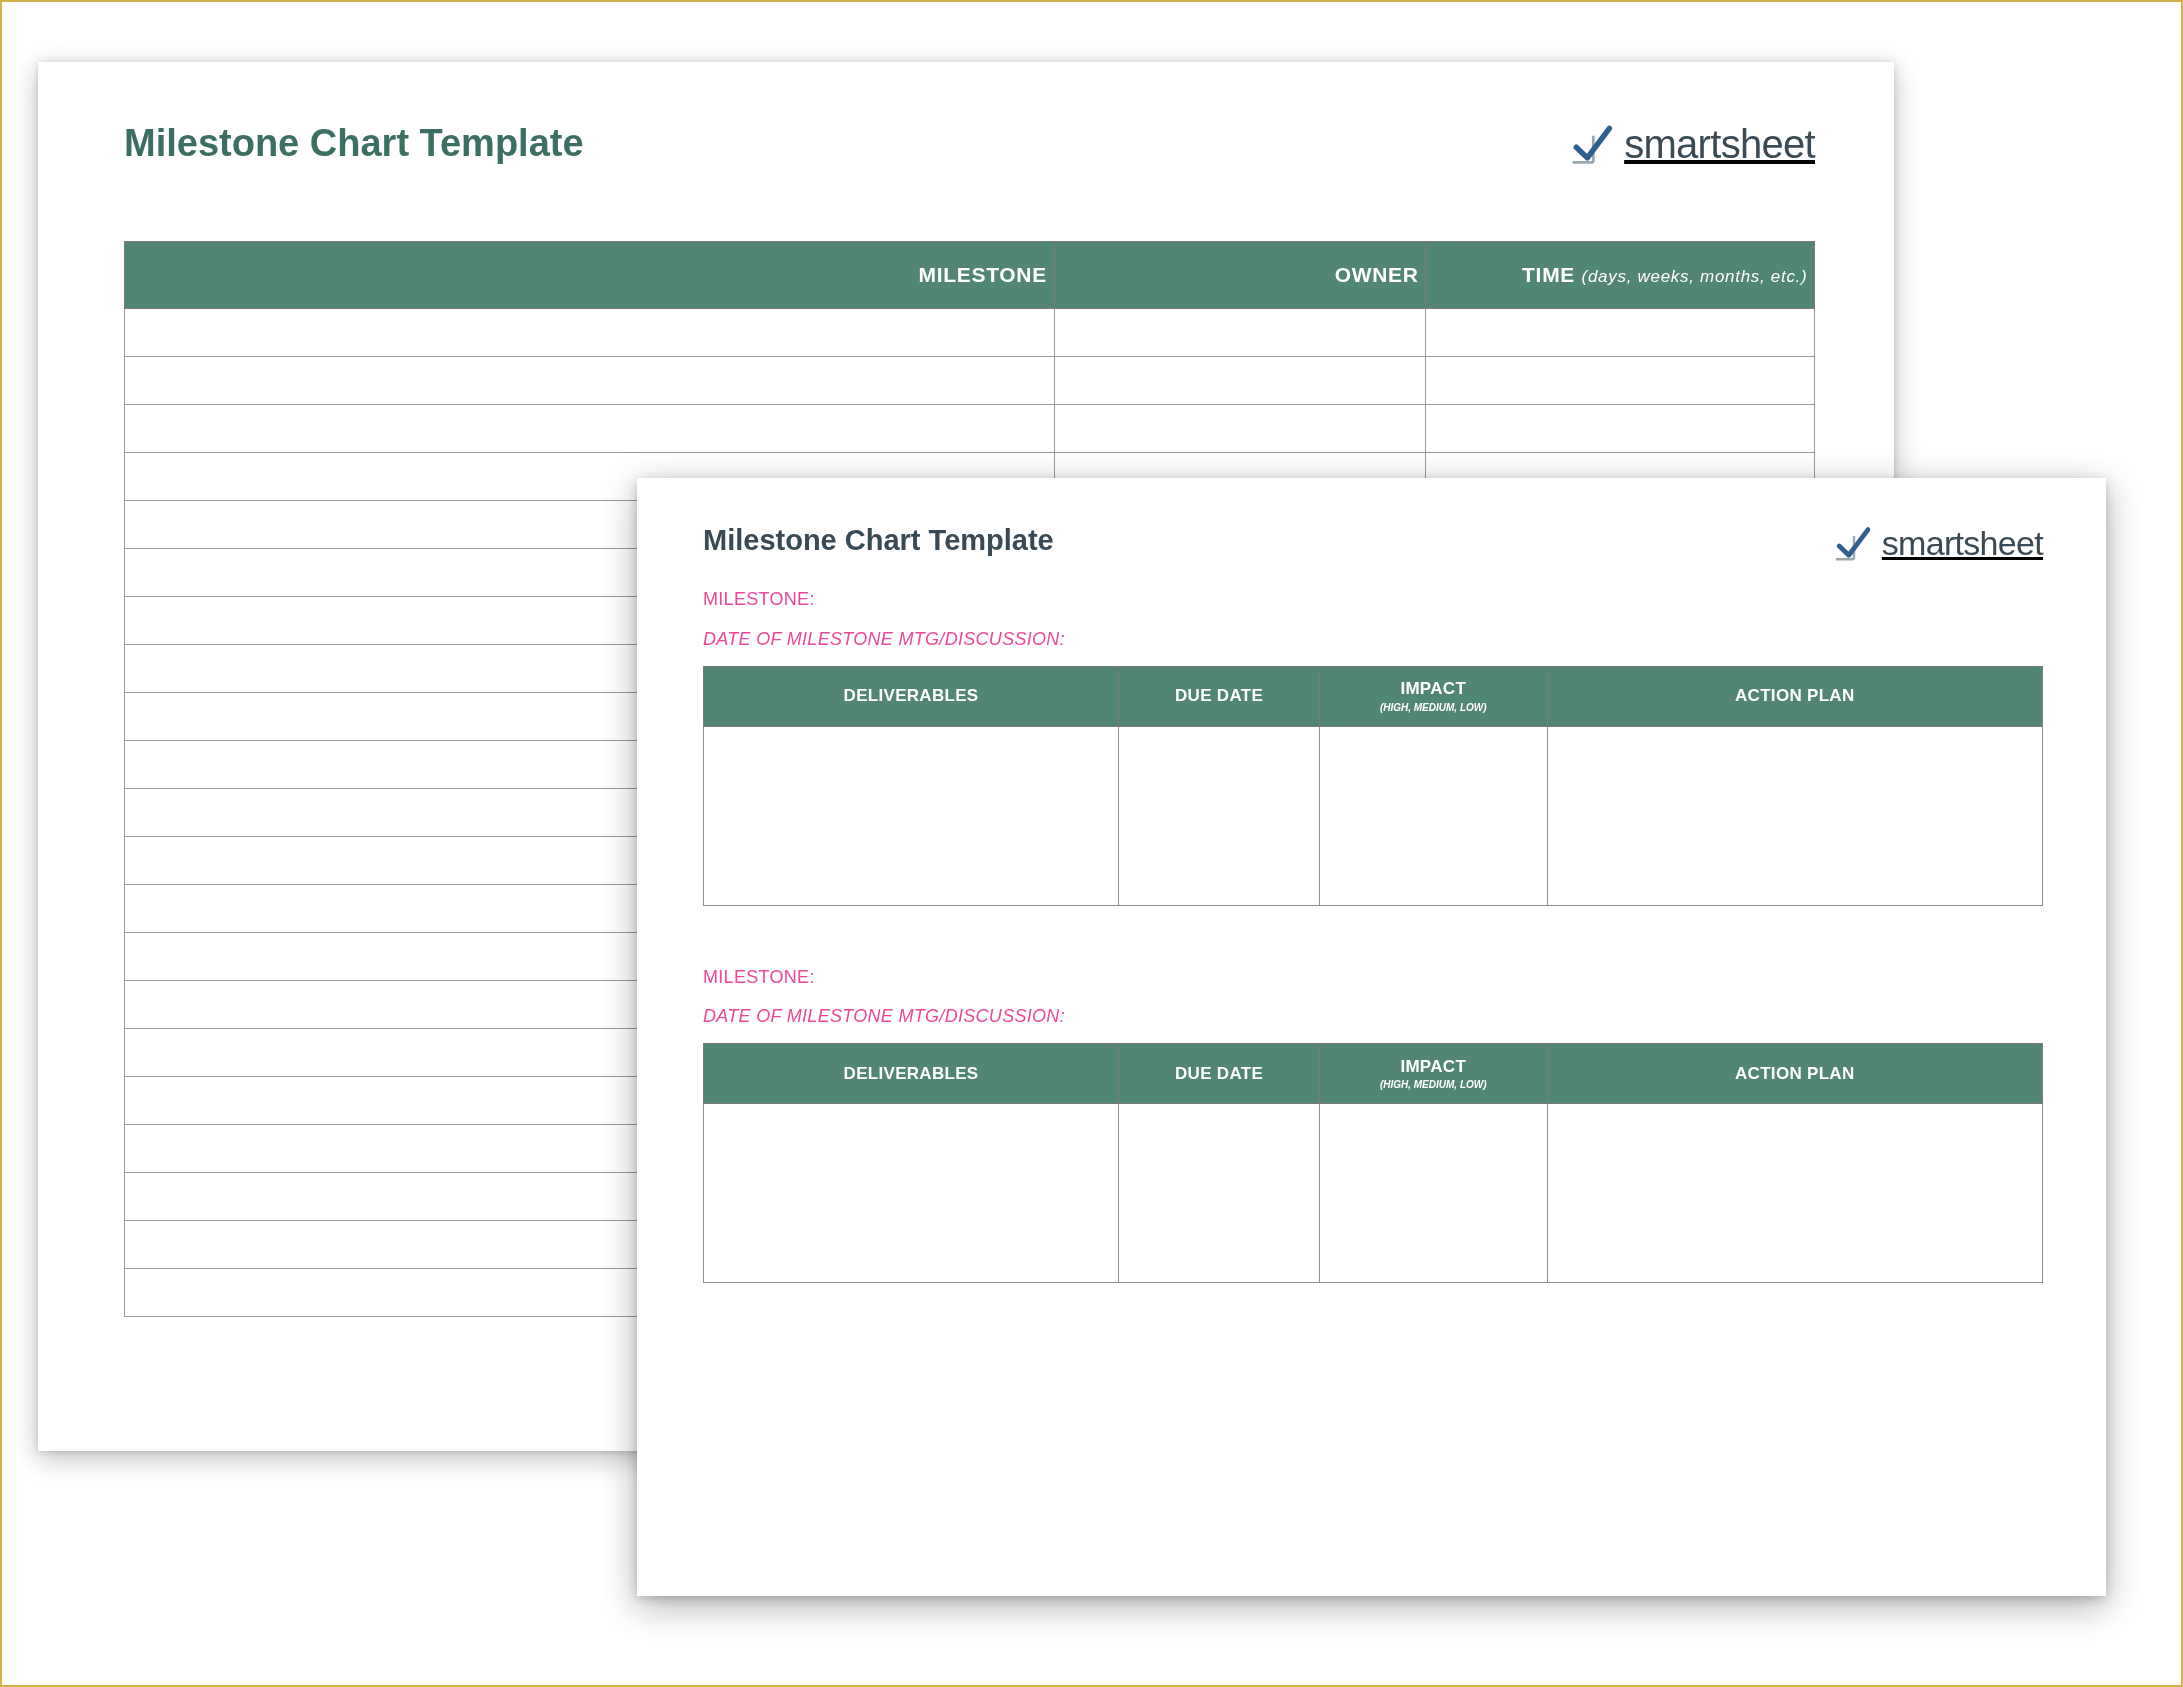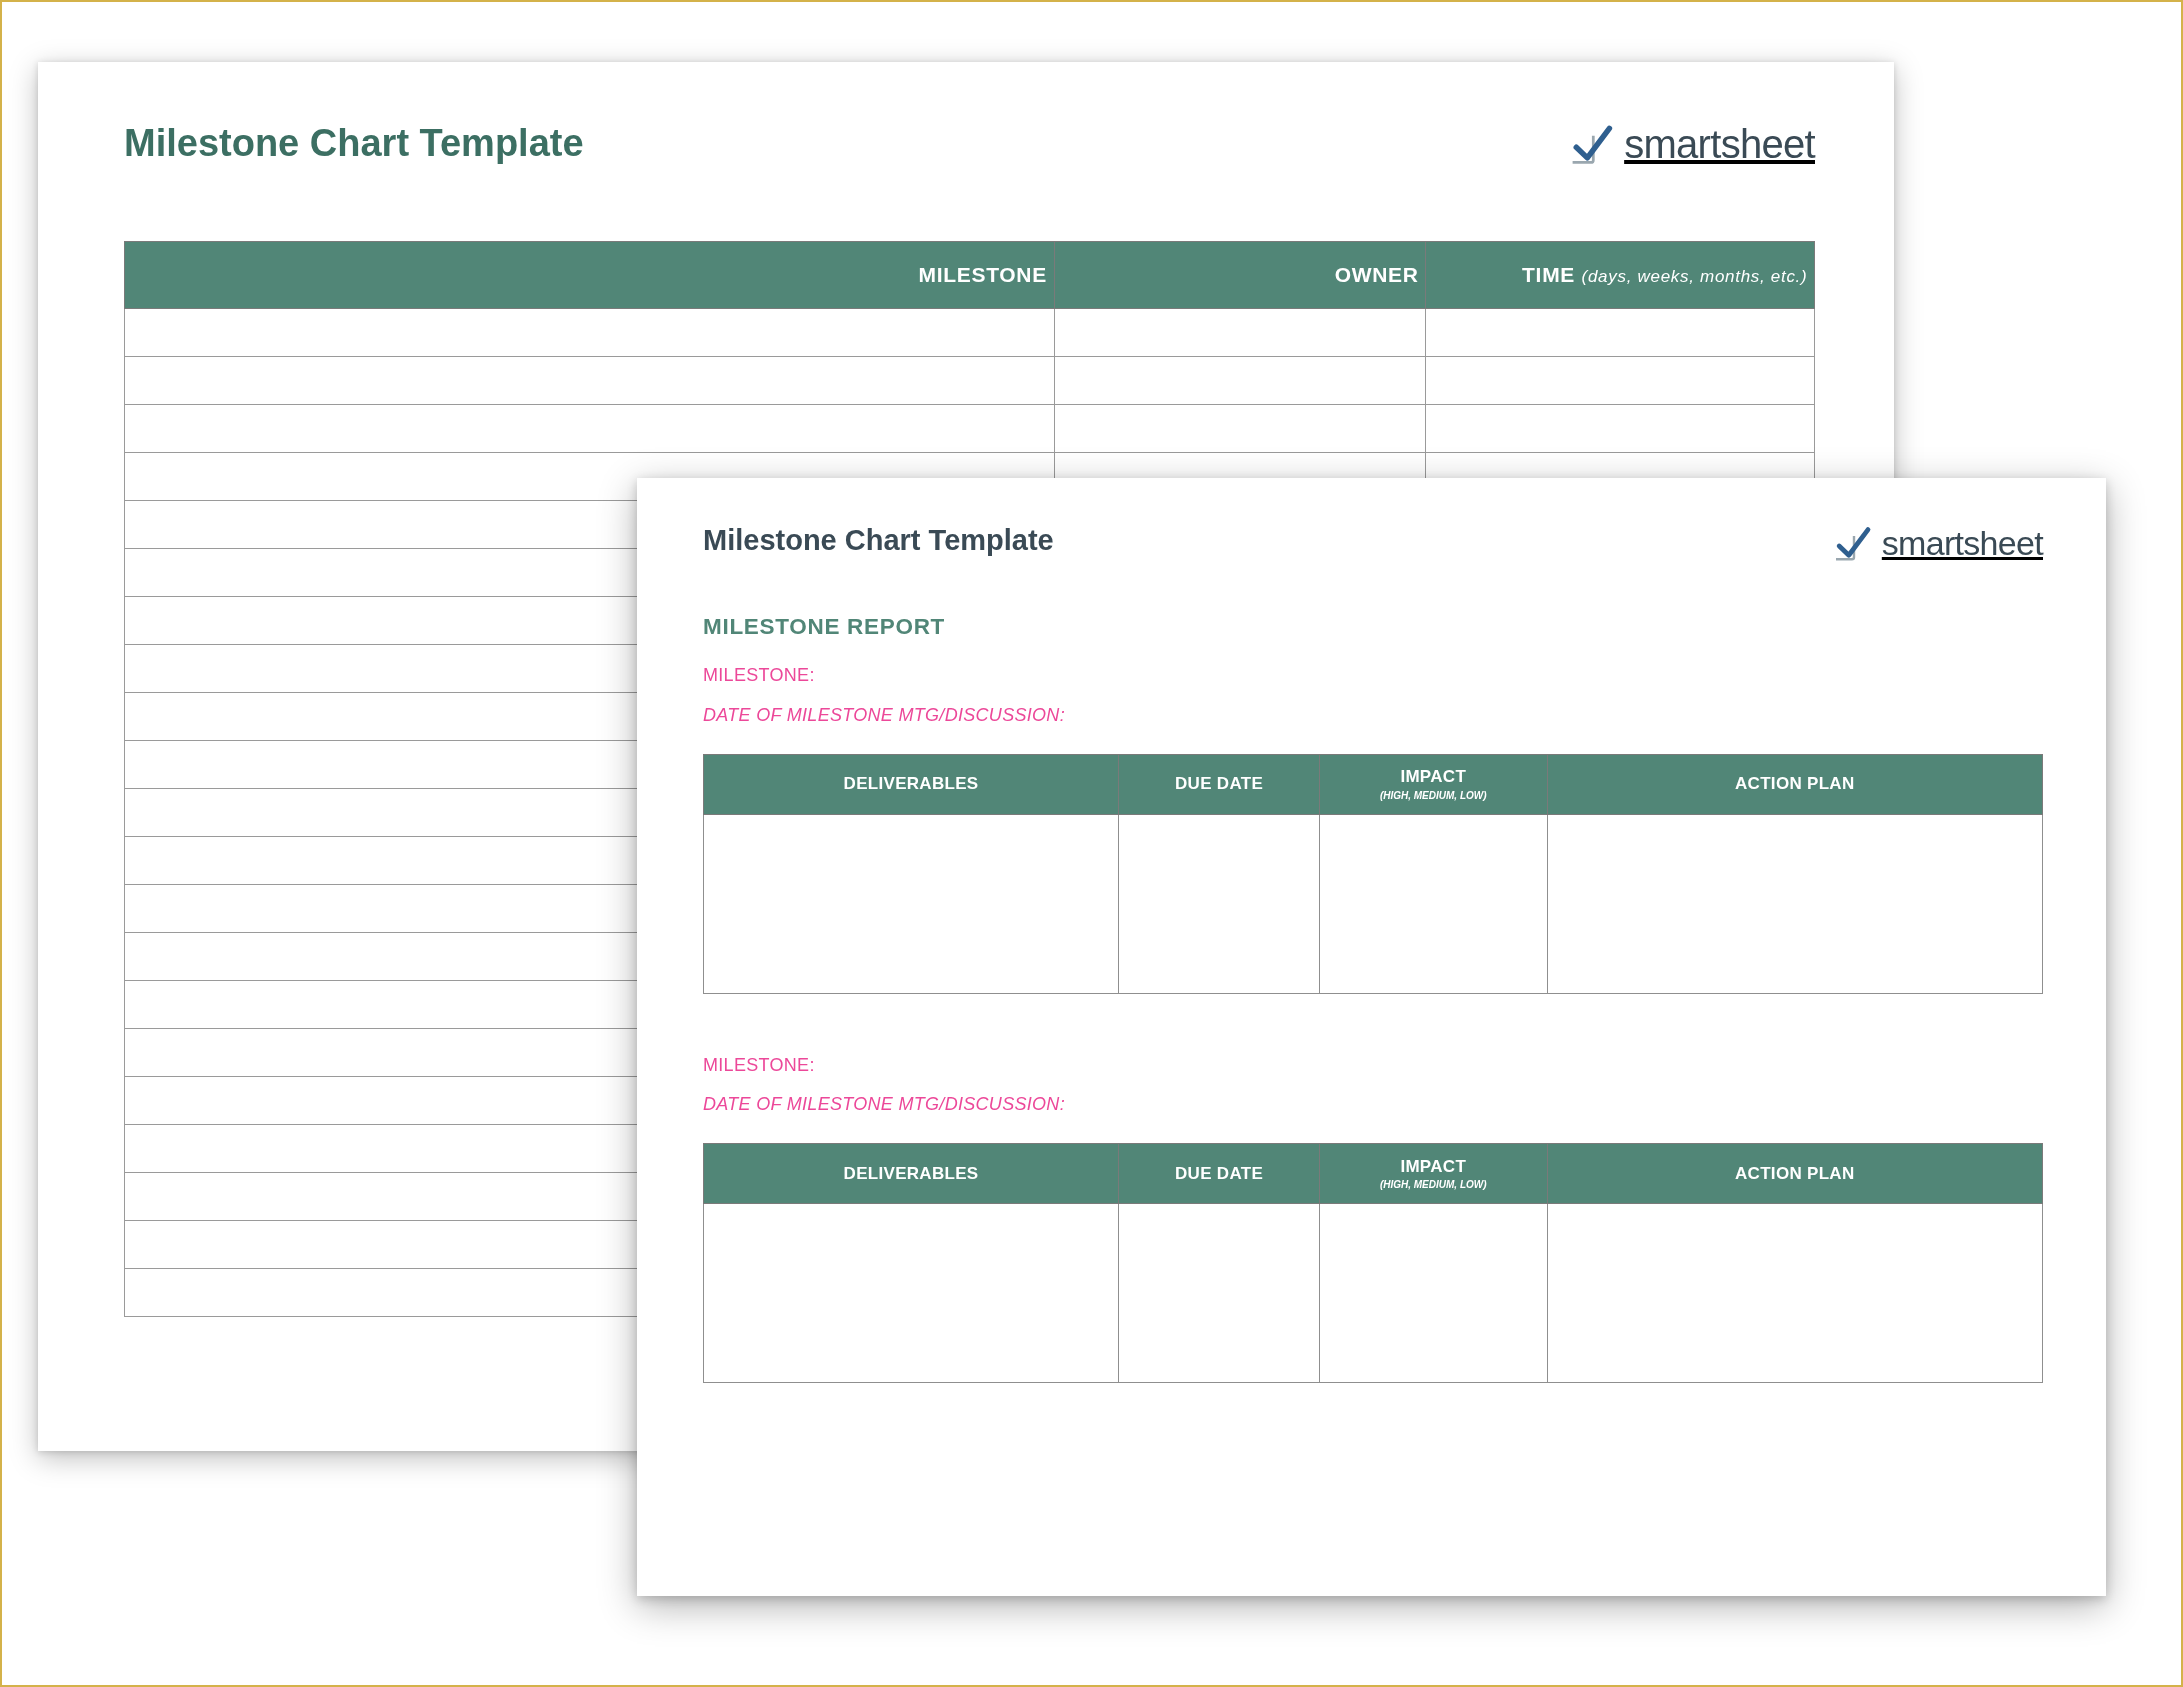--- a/index.html
+++ b/index.html
@@ -60,21 +60,21 @@
     box-shadow: 0 10px 36px rgba(0,0,0,0.30), 0 2.6px 10px rgba(0,0,0,0.18);
     padding: 46px 63px 33px 66px;
   }
   .front-header { display: flex; justify-content: space-between; align-items: flex-start; }
   .front-title { color: #3a4a55; font-size: 29px; font-weight: bold; }
   .front-logo .logo-text { font-size: 34px; }
   .front-logo .check { width: 40px; height: 40px; }
   .section-title { color: #518677; font-size: 22.5px; font-weight: bold; letter-spacing: 0.7px; margin-top: 50px; }
   .field-label { color: #ec4899; font-size: 18px; letter-spacing: 0.3px; margin-top: 25px; }
   .field-label + .field-label { margin-top: 18.5px; font-style: italic; }
-  .report-table { width: 100%; border-collapse: collapse; margin-top: 28px; }
+  .report-table { width: 100%; border-collapse: collapse; margin-top: 16px; }
   .report-table th {
     background: #518677;
     color: #ffffff;
     border: 1.3px solid #7a7a7a;
     text-align: center;
     padding: 6.6px 5.3px;
     height: 60px;
     vertical-align: middle;
   }
   .report-table th .hdr { font-size: 17px; font-weight: bold; letter-spacing: 0.3px; display: block; }
@@ -227,21 +227,20 @@
     <div class="front-title">Milestone Chart Template</div>
     <div class="logo front-logo">
       <svg class="check" viewBox="0 0 100 100">
         <path d="M10 88 L50 88 Q55 88 55 83 L55 30" fill="none" stroke="#9aa7af" stroke-width="6"></path>
         <path d="M18 55 L42 78 L90 14" fill="none" stroke="#2f5f8f" stroke-width="12" stroke-linecap="round" stroke-linejoin="round"></path>
       </svg>
       <span class="logo-text">smartsheet</span>
     </div>
   </div>
 
-  <div class="section-title">MILESTONE REPORT</div>
 
   <div class="field-label">MILESTONE:</div>
   <div class="field-label">DATE OF MILESTONE MTG/DISCUSSION:</div>
 
   <table class="report-table">
     <thead>
       <tr>
         <th class="c-deliv">
             <span class="hdr">DELIVERABLES</span>
           </th>

